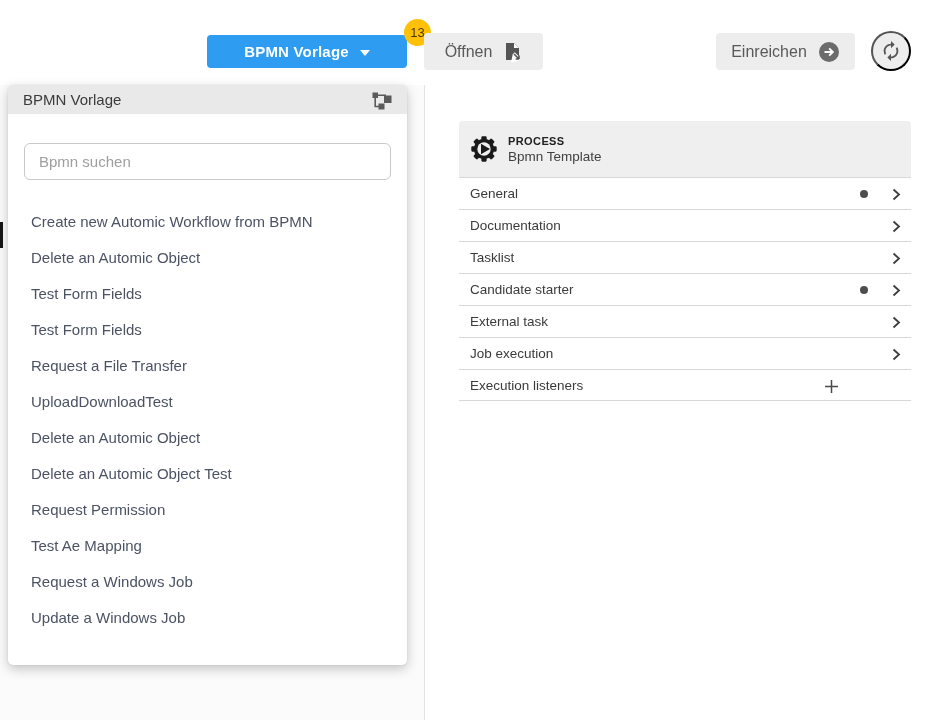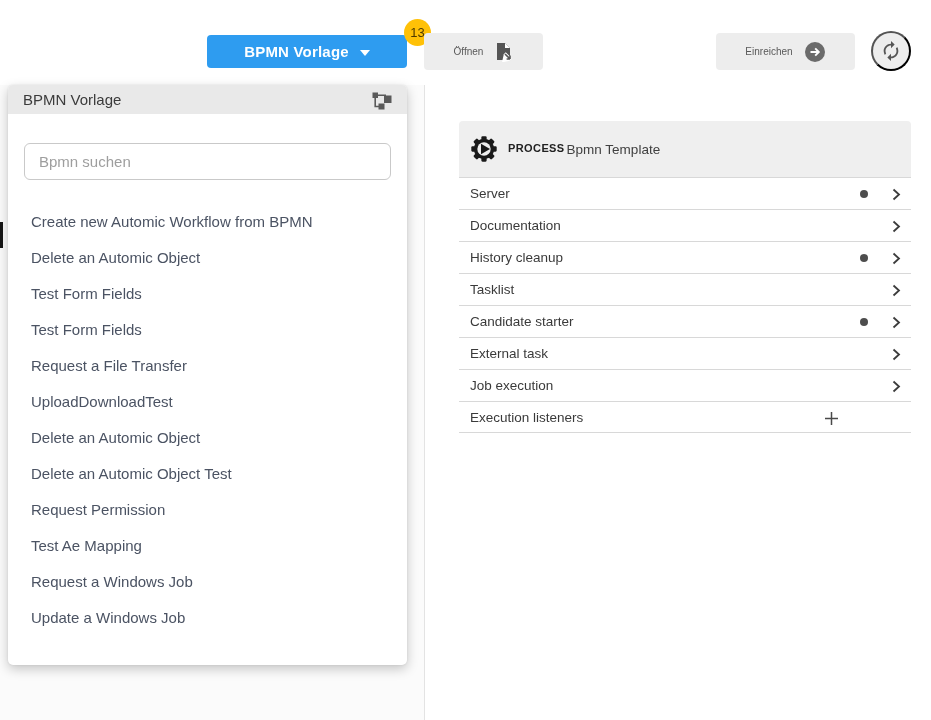--- a/index.html
+++ b/index.html
@@ -15,21 +15,21 @@
   
   .btn { display:flex; align-items:center; justify-content:center; gap:11px; cursor:pointer;
          border:none; border-radius:4px; font-family:"Liberation Sans",sans-serif; }
   .btn-blue { position:absolute; left:207px; top:35px; width:200px; height:33px;
               color:#fff; font-size:15px; font-weight:bold; letter-spacing:.2px; }
   .caret-down { width:0; height:0; border-left:5px solid transparent; border-right:5px solid transparent;
                 border-top:6px solid #fff; margin-top:2px; }
   .badge { position:absolute; left:404px; top:19px; width:27px; height:27px; border-radius:50%;
            display:flex; align-items:center; justify-content:center;
            font-size:13px; color:#4e3a00; }
-  .btn-gray { background:#ededed; color:#595959; font-size:10px; }
+  .btn-gray { background:#ededed; color:#595959; font-size:16px; }
   .btn-open { position:absolute; left:424px; top:33px; width:119px; height:37px; }
   .btn-download { position:absolute; left:555px; top:33px; width:149px; height:37px; }
   .btn-submit { position:absolute; left:716px; top:33px; width:139px; height:37px; }
   .btn-refresh { position:absolute; left:871px; top:31px; width:40px; height:40px; border-radius:50%;
                  background:#ededed; display:flex; align-items:center; justify-content:center; cursor:pointer; }
 
   
   .dropdown { position:absolute; left:8px; top:85px; width:399px; height:580px; background:#fff;
               border-radius:5px; box-shadow:0 4px 12px rgba(0,0,0,.22), 0 0 2px rgba(0,0,0,.10); z-index:5; }
   .dropdown-header { height:29px; background:#e9e9e9; border-radius:5px 5px 0 0;
@@ -41,21 +41,21 @@
                   font-family:"Liberation Sans",sans-serif; }
   .search-input::placeholder { color:#9e9e9e; }
   .template-list { list-style:none; margin-top:11px;margin-left:7px; }
   .template-list li { height:36px; display:flex; align-items:center; padding:0 16px;
                       font-size:15px; color:#4b5363; cursor:pointer; white-space:nowrap; }
 
   
   .props-header { position:absolute; left:459px; top:121px; width:452px; height:56px;
                   background:#efefef; border-radius:4px 4px 0 0; display:flex; align-items:center;
                   padding:0 10px; gap:9px; }
-  .props-header-text { display:flex; flex-direction:row; gap:2px; }
+  .props-header-text { display:flex; flex-direction:column; gap:2px; }
   .props-type { font-size:11px; font-weight:bold; color:#212121; letter-spacing:.4px; }
   .props-name { font-size:13.5px; color:#404040; }
   .prop-groups { position:absolute; left:459px; top:177px; width:452px; }
   .prop-row { position:relative; height:32px; display:flex; align-items:center;
               border-top:1px solid #d8d8d8; background:#fff; cursor:pointer; }
   .prop-row:last-child { border-bottom:1px solid #d8d8d8; }
   .prop-label { font-size:13.5px; color:#3a3a3a; padding-left:11px; }
   .prop-dot { position:absolute; right:43px; top:12px; width:8px; height:8px; border-radius:50%;
               background:#4d4d4d; }
   .prop-chevron { position:absolute; right:10px; top:10px; }
@@ -155,42 +155,32 @@
       </svg>
     </span>
     <span class="props-header-text">
       <span class="props-type">PROCESS</span>
       <span class="props-name">Bpmn Template</span>
     </span>
   </div>
 
   <div class="prop-groups">
       <div class="prop-row">
-    <span class="prop-label">Server</span>
+    <span class="prop-label">General</span>
     <span class="prop-dot"></span>
     <span class="prop-chevron icon">
       <svg width="9" height="13" viewBox="0 0 9 13">
         <polyline points="1.5,1.5 7,6.5 1.5,11.5" fill="none" stroke="#3c3c3c" stroke-width="1.8"></polyline>
       </svg>
     </span>
 
   </div>
       <div class="prop-row">
     <span class="prop-label">Documentation</span>
 
-    <span class="prop-chevron icon">
-      <svg width="9" height="13" viewBox="0 0 9 13">
-        <polyline points="1.5,1.5 7,6.5 1.5,11.5" fill="none" stroke="#3c3c3c" stroke-width="1.8"></polyline>
-      </svg>
-    </span>
-
-  </div>
-      <div class="prop-row">
-    <span class="prop-label">History cleanup</span>
-    <span class="prop-dot"></span>
     <span class="prop-chevron icon">
       <svg width="9" height="13" viewBox="0 0 9 13">
         <polyline points="1.5,1.5 7,6.5 1.5,11.5" fill="none" stroke="#3c3c3c" stroke-width="1.8"></polyline>
       </svg>
     </span>
 
   </div>
       <div class="prop-row">
     <span class="prop-label">Tasklist</span>
 

